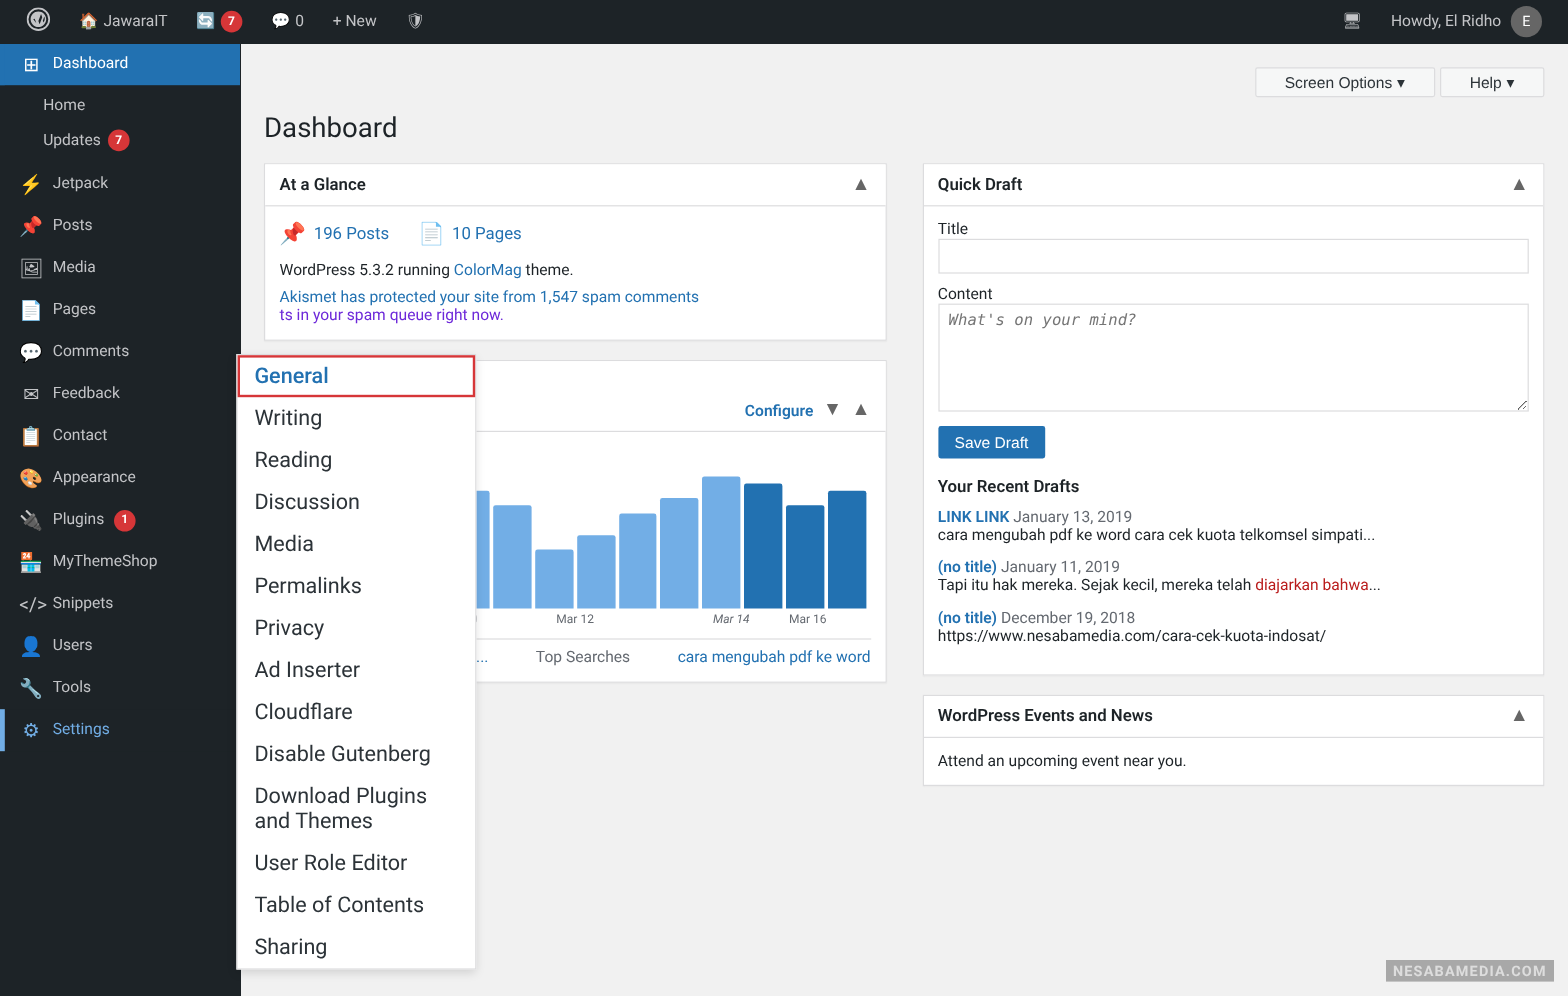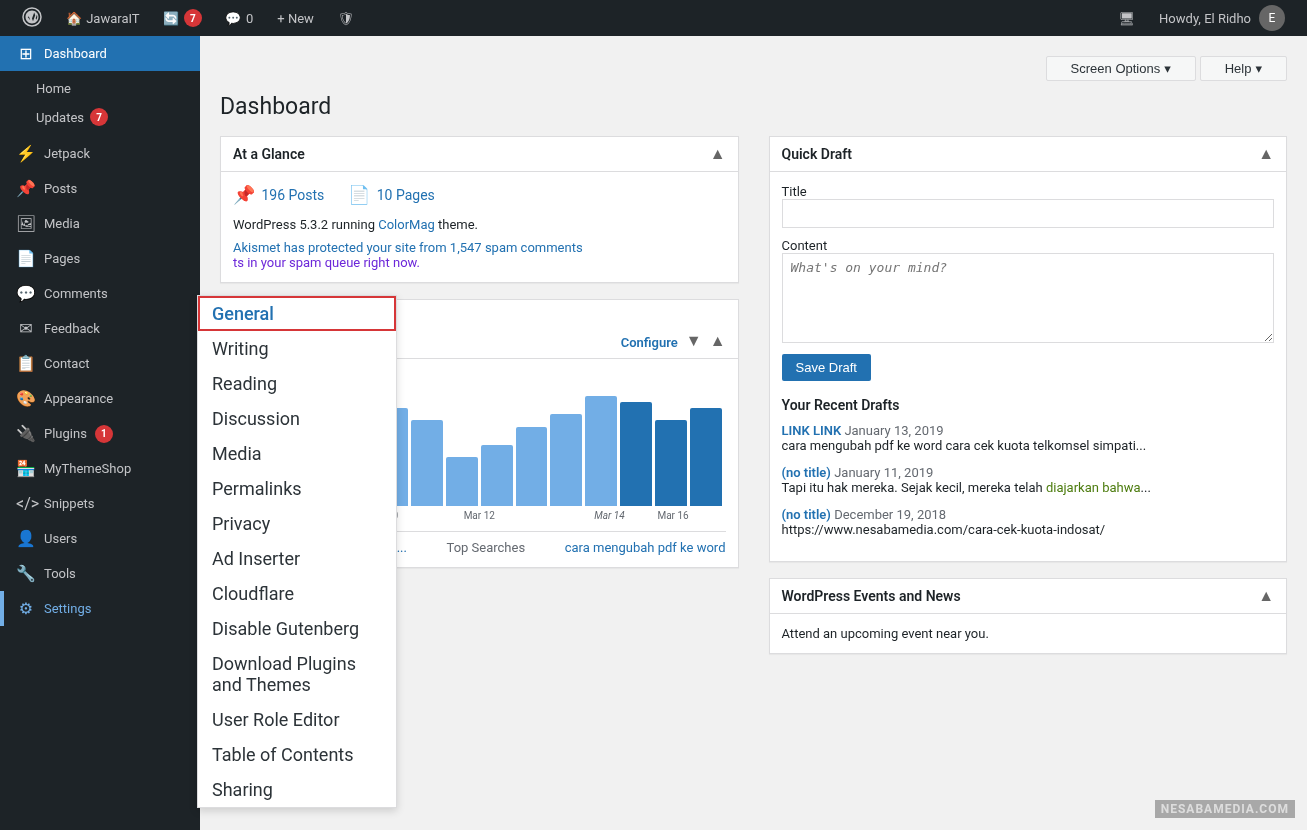--- a/index.html
+++ b/index.html
@@ -378,21 +378,21 @@
           <div class="draft-item">
             <a href="#" class="draft-link">LINK LINK</a>
             <span class="draft-date"> <span>January 13, 2019</span></span>
             <p class="draft-excerpt">cara mengubah pdf ke word cara cek kuota telkomsel simpati...</p>
           </div>
 
           <div class="draft-item">
             <a href="#" class="draft-link">(no title)</a>
             <span class="draft-date"> <span>January 11, 2019</span></span>
             <p class="draft-excerpt">
-              <span>Tapi itu hak mereka. Sejak kecil, mereka telah </span><a href="#" style="color:#4d7c0f;text-decoration:none;">diajarkan bahwa</a><span>...</span>
+              <span>Tapi itu hak mereka. Sejak kecil, mereka telah </span><a href="#" style="color:#b91c1c;text-decoration:none;">diajarkan bahwa</a><span>...</span>
             </p>
           </div>
 
           <div class="draft-item">
             <a href="#" class="draft-link">(no title)</a>
             <span class="draft-date"> <span>December 19, 2018</span></span>
             <p class="draft-excerpt">https://www.nesabamedia.com/cara-cek-kuota-indosat/</p>
           </div>
         </div>
       </div>

